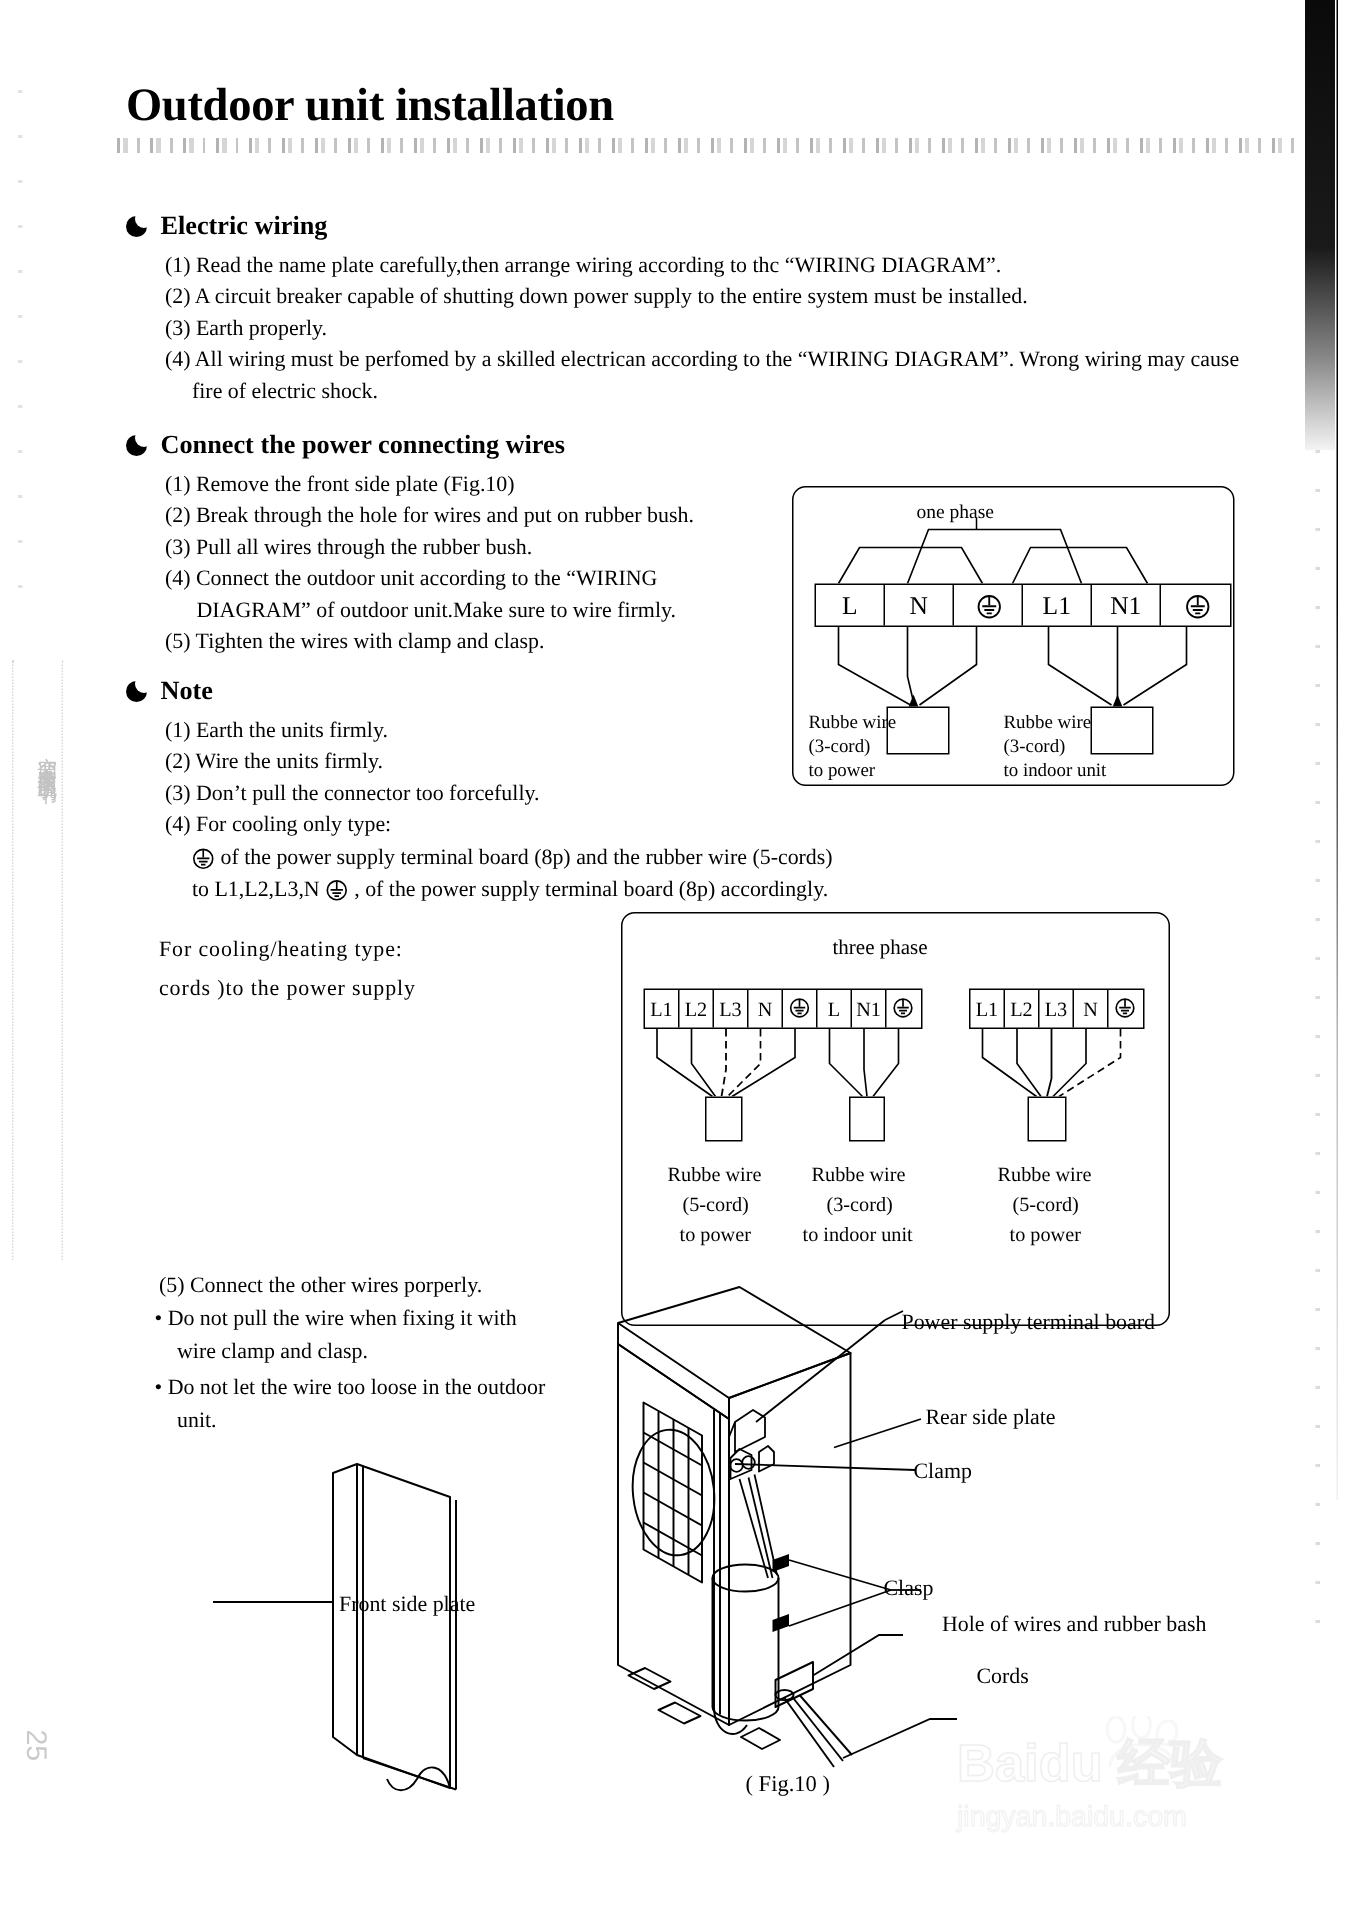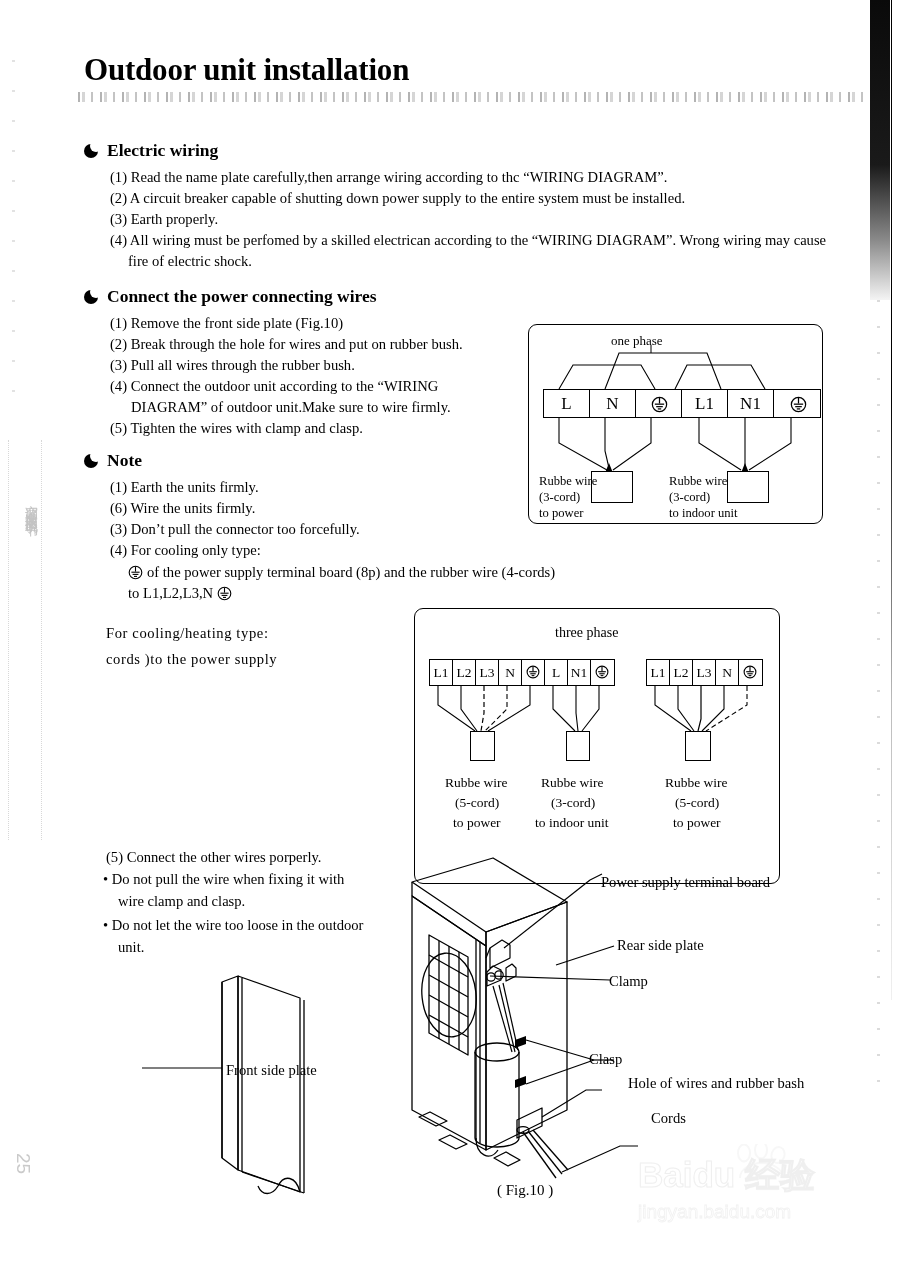--- a/index.html
+++ b/index.html
@@ -162,47 +162,48 @@
 <div class="body-line" style="left:110px; top:355px;">(3) Pull all wires through the rubber bush.</div>
 <div class="body-line" style="left:110px; top:376px;">(4) Connect the outdoor unit according to the “WIRING</div>
 <div class="body-line" style="left:131px; top:397px;">DIAGRAM” of outdoor unit.Make sure to wire firmly.</div>
 <div class="body-line" style="left:110px; top:418px;">(5) Tighten the wires with clamp and clasp.</div>
 
 <div class="sec-head" style="left:84px; top:450px;">
   <span class="moon-bullet"></span>
   <span>Note</span>
 </div>
 <div class="body-line" style="left:110px; top:477px;">(1) Earth the units firmly.</div>
-<div class="body-line" style="left:110px; top:498px;">(6) Wire the units firmly.</div>
+<div class="body-line" style="left:110px; top:498px;">(2) Wire the units firmly.</div>
 <div class="body-line" style="left:110px; top:519px;">(3) Don’t pull the connector too forcefully.</div>
 <div class="body-line" style="left:110px; top:540px;">(4) For cooling only type:</div>
 
 <div class="body-line" style="left:128px; top:562px; display:flex; align-items:center; gap:4px;">
   <span class="earth-glyph">
     <svg width="15" height="15" viewBox="0 0 15 15">
         <circle cx="7.5" cy="7.5" r="6.3" fill="none" stroke="#000" stroke-width="1.1"></circle>
         <line x1="7.5" y1="1.6" x2="7.5" y2="6.6" stroke="#000" stroke-width="1.1"></line>
         <line x1="3.4" y1="7.2" x2="11.6" y2="7.2" stroke="#000" stroke-width="1.1"></line>
         <line x1="4.6" y1="9.4" x2="10.4" y2="9.4" stroke="#000" stroke-width="1.1"></line>
         <line x1="6.0" y1="11.4" x2="9.0" y2="11.4" stroke="#000" stroke-width="1.1"></line>
       </svg>
   </span>
-  <span>of the power supply terminal board (8p) and the rubber wire (4-cords)</span>
+  <span>of the power supply terminal board (8p) and the rubber wire (5-cords)</span>
 </div>
 <div class="body-line" style="left:128px; top:583px; display:flex; align-items:center; gap:4px;">
   <span>to L1,L2,L3,N</span>
   <span class="earth-glyph">
     <svg width="15" height="15" viewBox="0 0 15 15">
         <circle cx="7.5" cy="7.5" r="6.3" fill="none" stroke="#000" stroke-width="1.1"></circle>
         <line x1="7.5" y1="1.6" x2="7.5" y2="6.6" stroke="#000" stroke-width="1.1"></line>
         <line x1="3.4" y1="7.2" x2="11.6" y2="7.2" stroke="#000" stroke-width="1.1"></line>
         <line x1="4.6" y1="9.4" x2="10.4" y2="9.4" stroke="#000" stroke-width="1.1"></line>
         <line x1="6.0" y1="11.4" x2="9.0" y2="11.4" stroke="#000" stroke-width="1.1"></line>
       </svg>
   </span>
+  <span>, of the power supply terminal board (8p) accordingly.</span>
 </div>
 
 <div class="diagram-box" id="one-phase-box" style="left:528px; top:324px; width:295px; height:200px;">
   <div class="diag-caption" style="left:82px; top:8px;">one phase</div>
 
   <svg class="overlay" width="295" height="200">
 
     <path d="M30,64 L44,40 L112,40 L126,64" fill="none" stroke="#000" stroke-width="1.1"></path>
     <path d="M76,64 L90,28 L178,28 L192,64" fill="none" stroke="#000" stroke-width="1.1"></path>
     <path d="M146,64 L158,40 L222,40 L236,64" fill="none" stroke="#000" stroke-width="1.1"></path>

